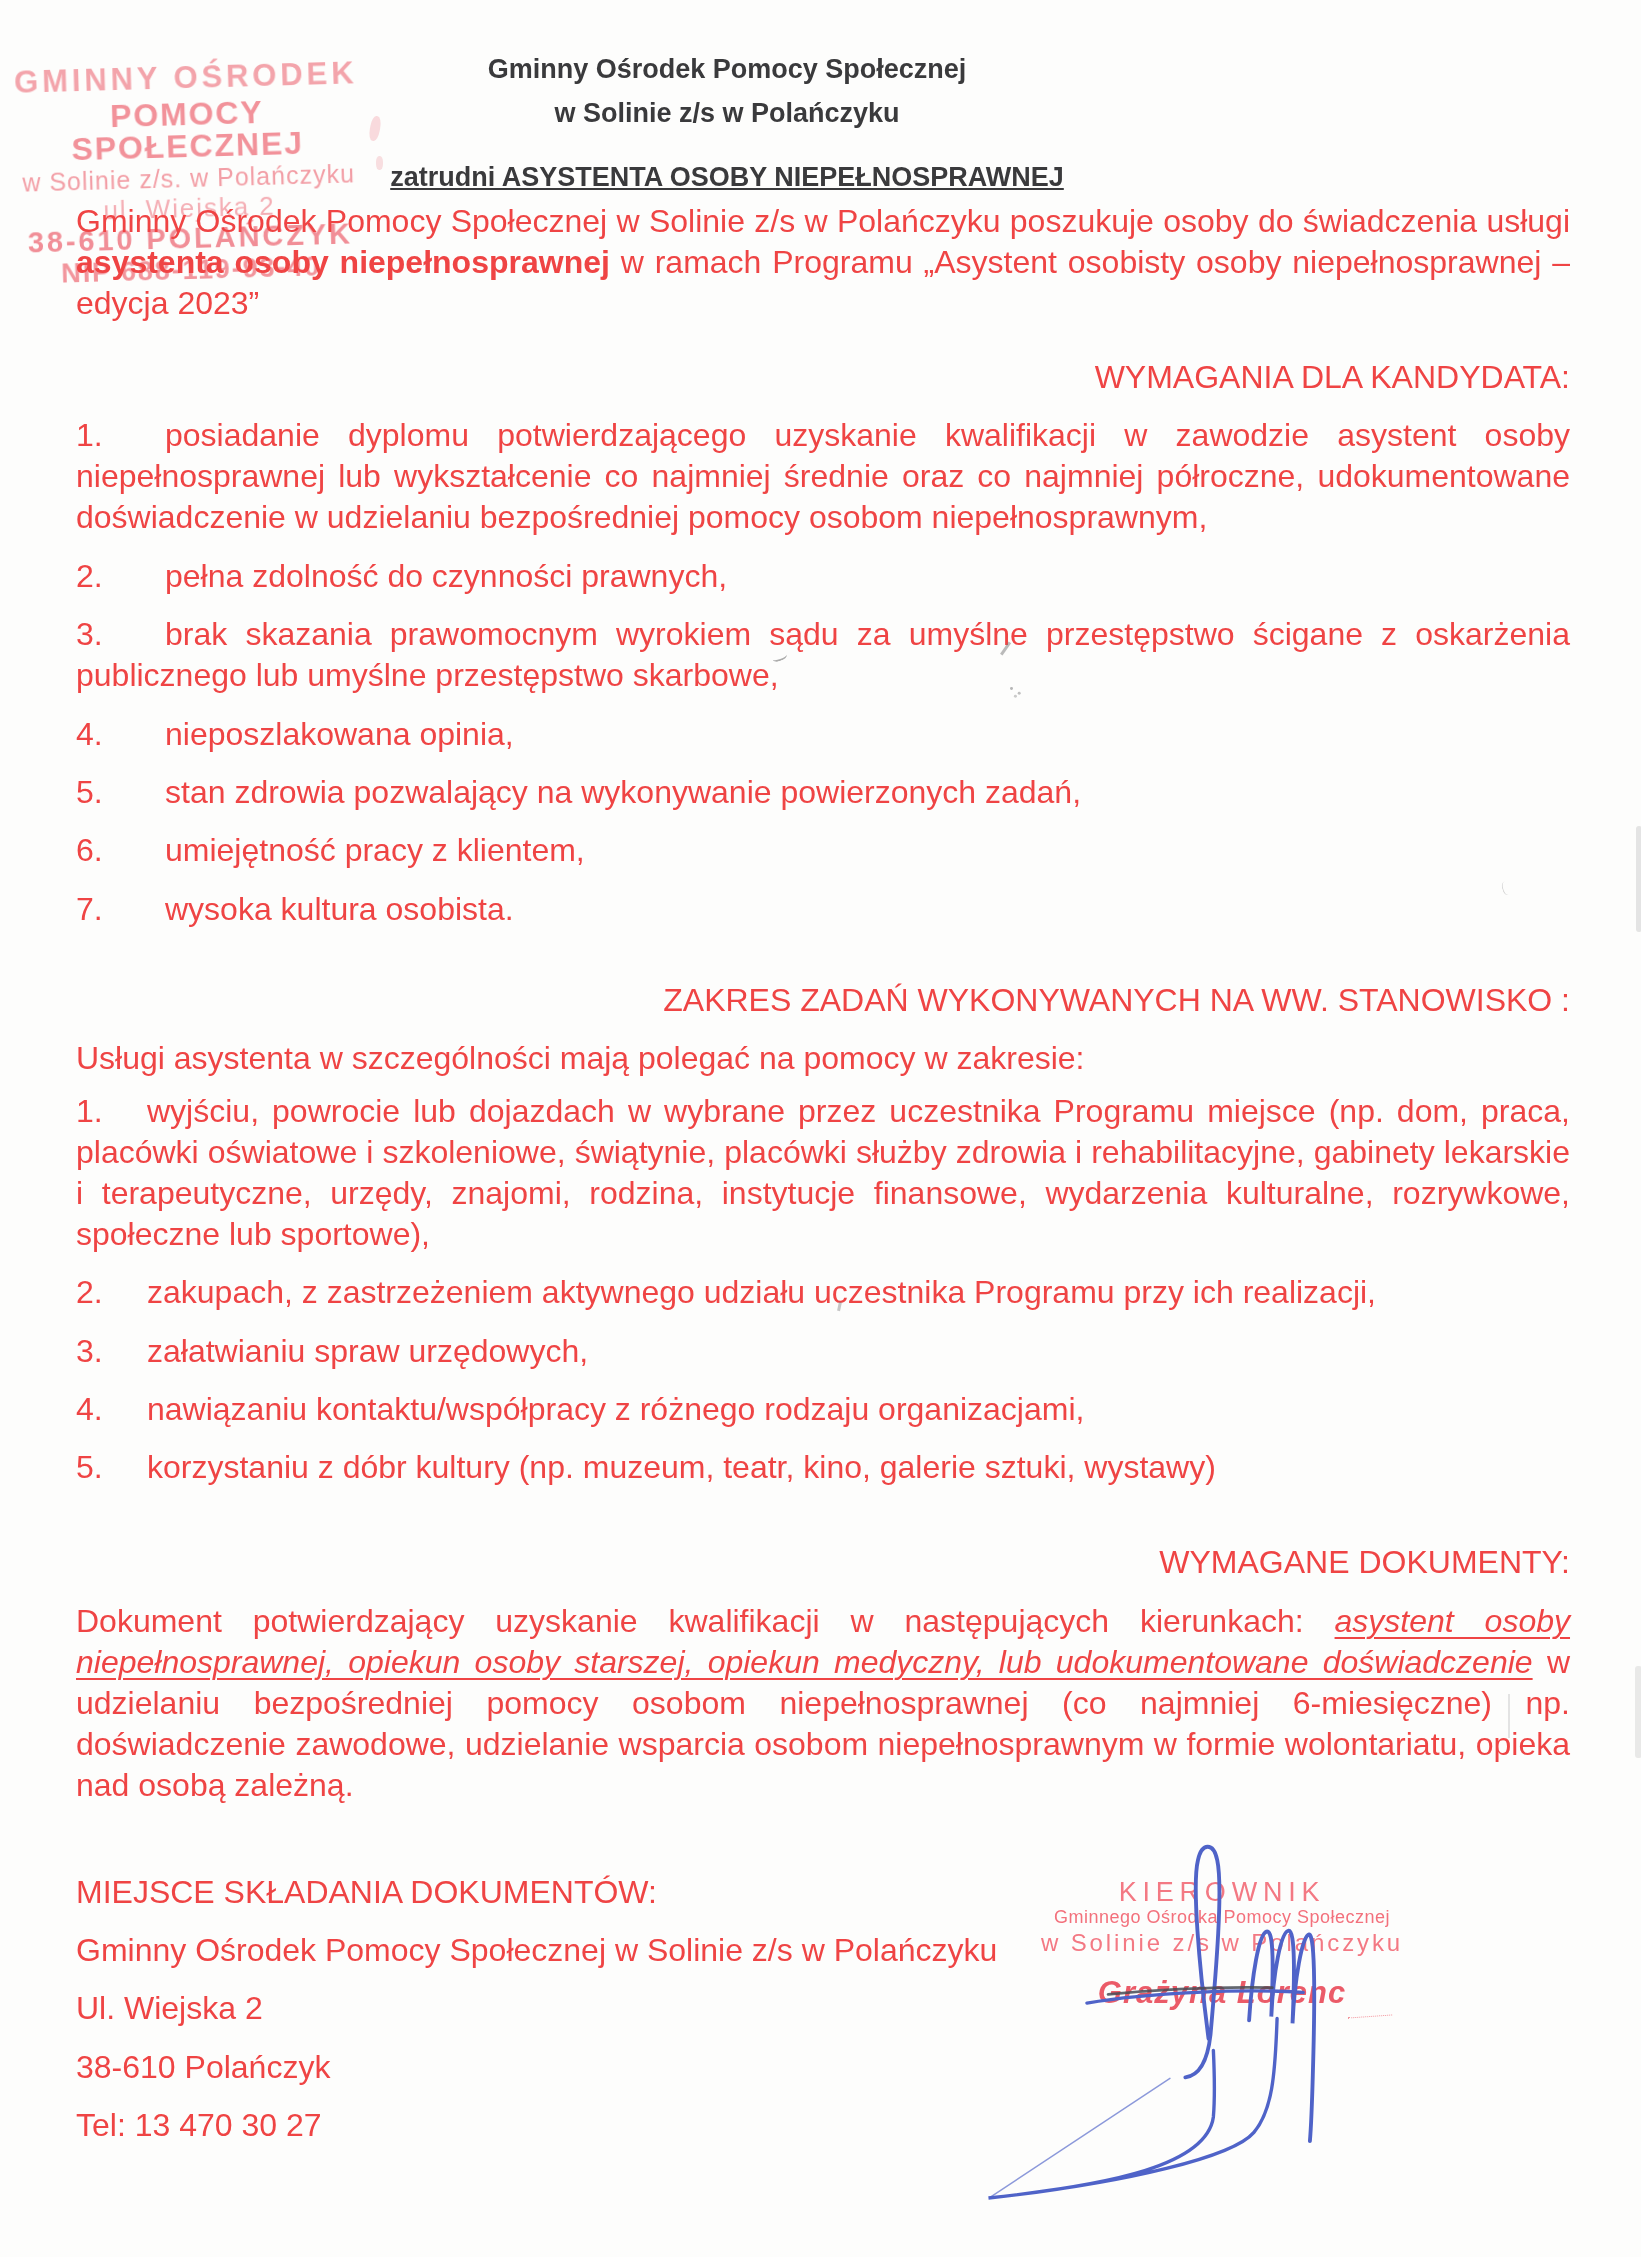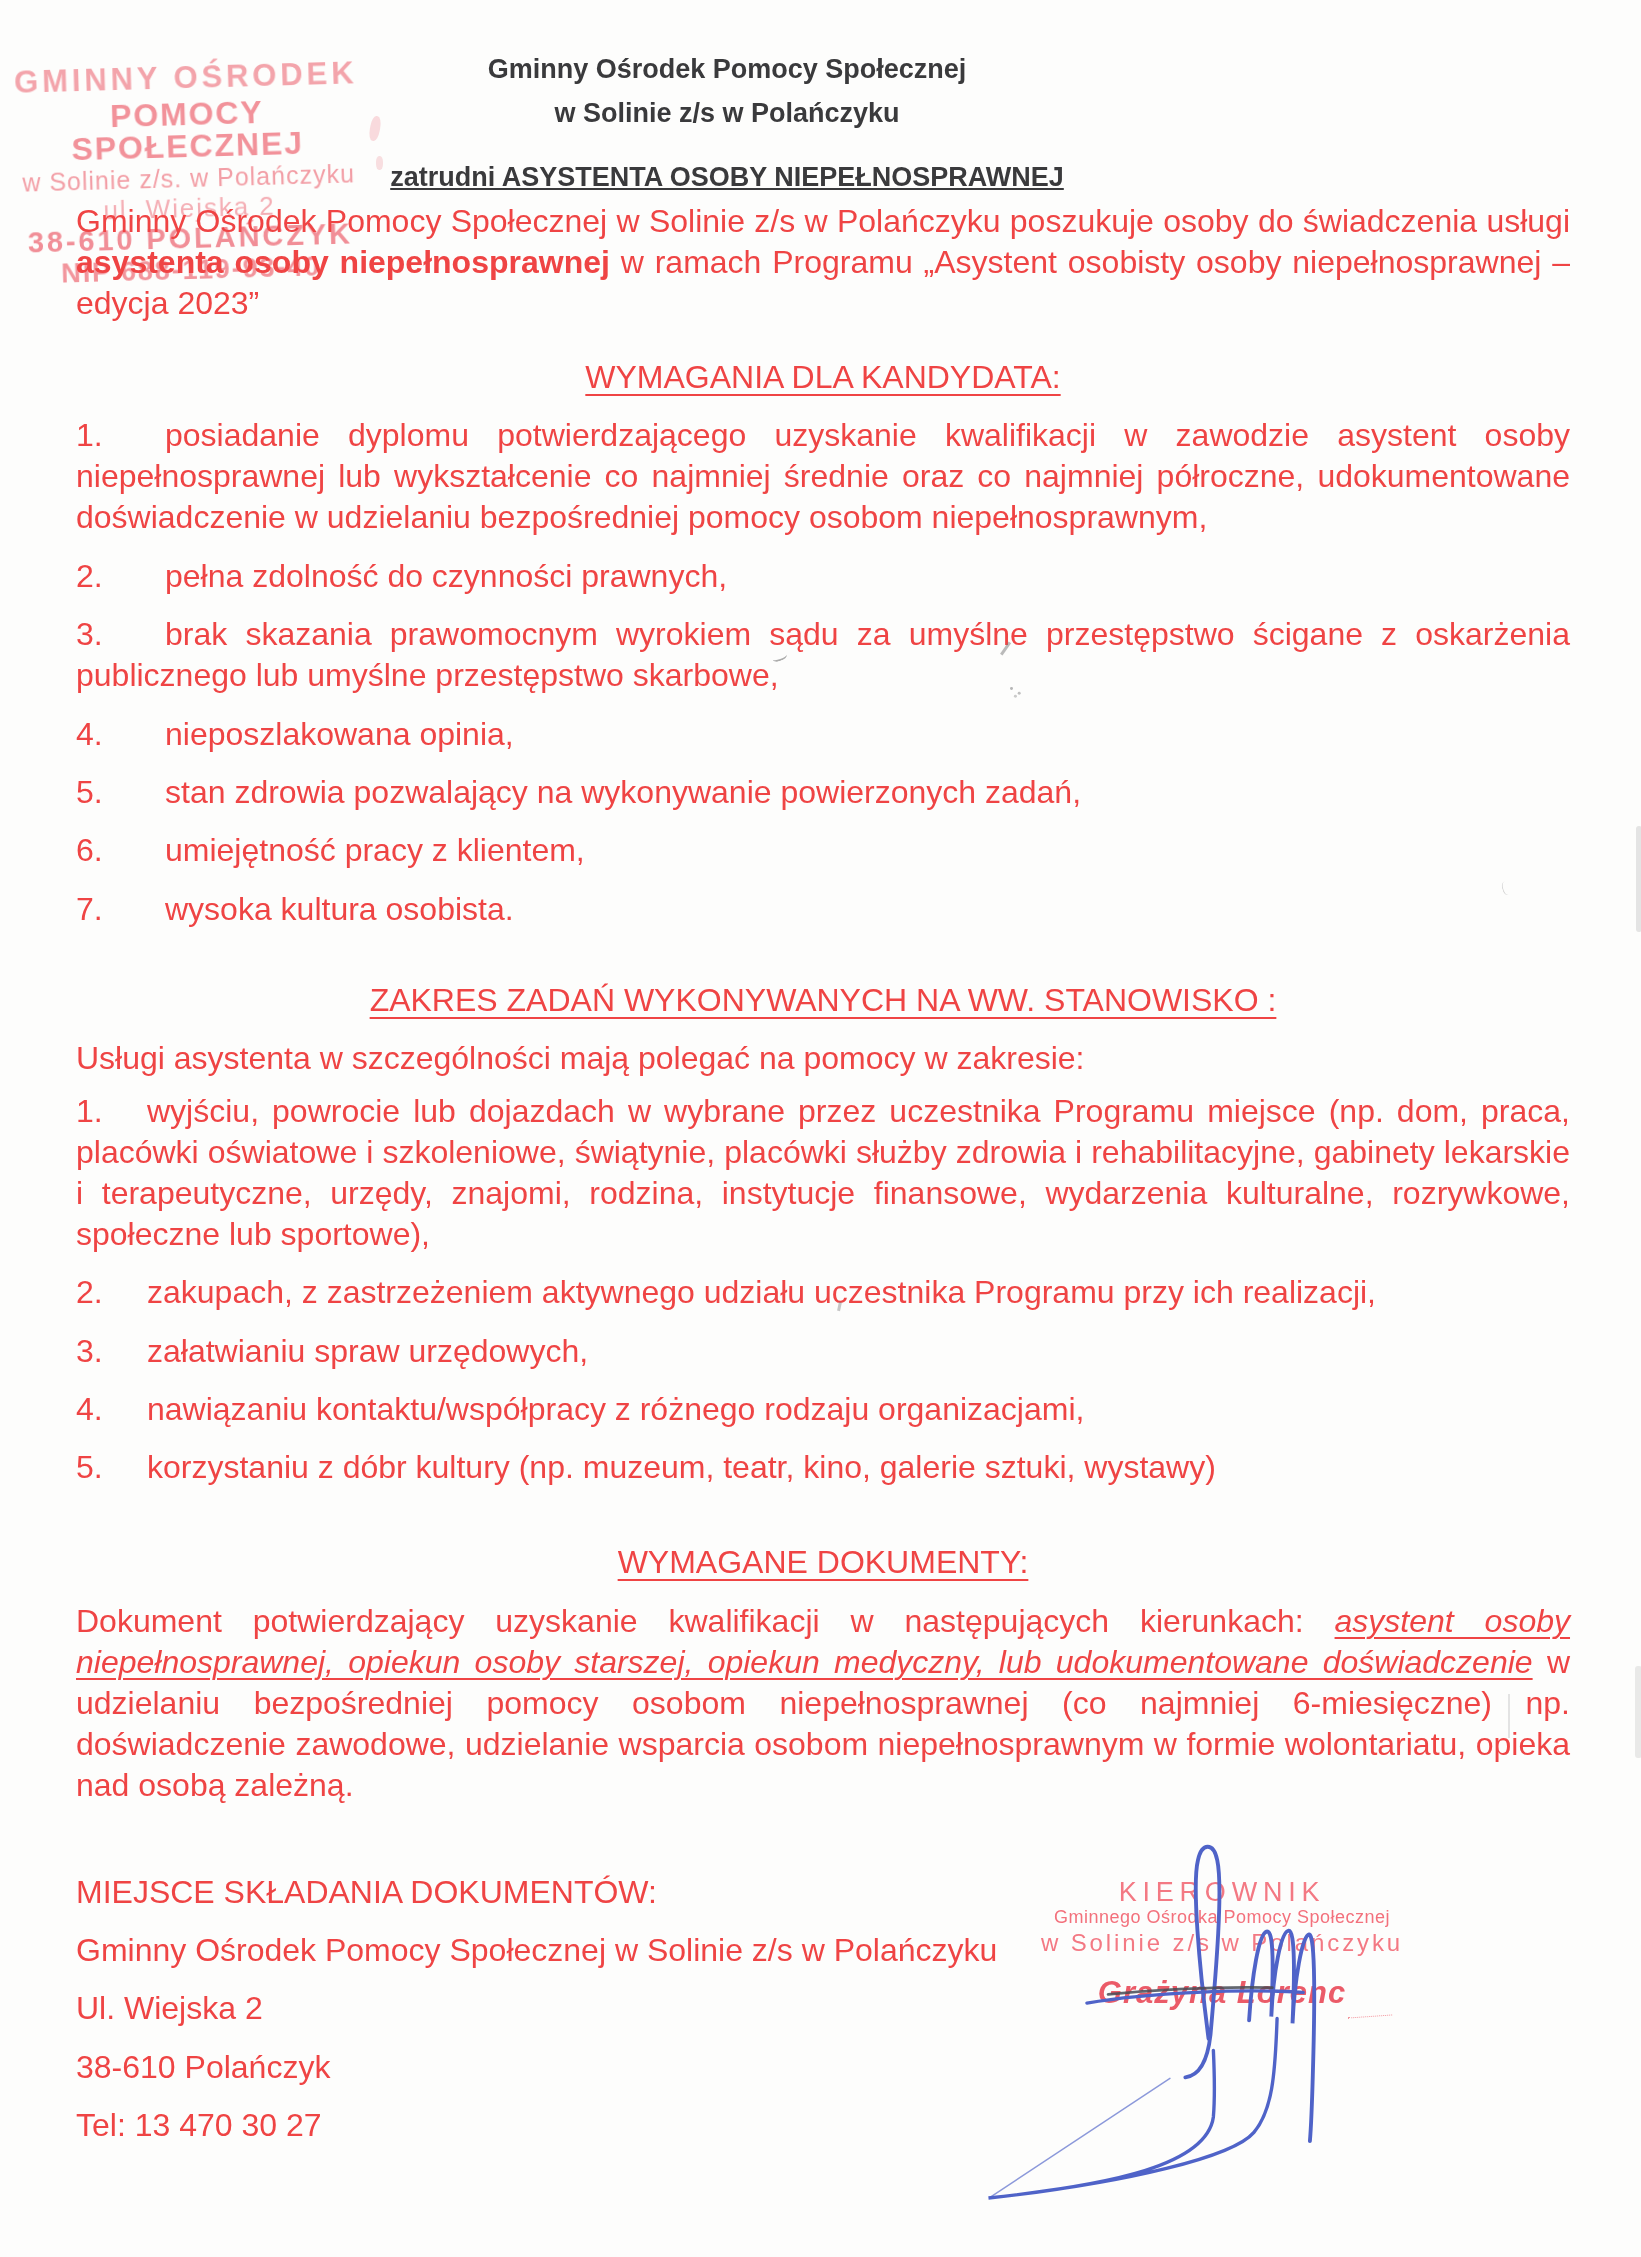--- a/index.html
+++ b/index.html
@@ -33,22 +33,21 @@
   .h1{top:54px;} .h2{top:98px;} .h3{top:162px;text-decoration:underline;}
 
   
   .doc{
     position:absolute;left:76px;top:201px;width:1494px;
     font-size:32px;line-height:41px;text-align:justify;color:#ef4444;
   }
   .doc p{margin:0;}
   .intro{margin-bottom:33px !important;}
   .shead{
-    text-align:center;
-    text-decoration:underline;
+    text-align:right;
     text-decoration-thickness:2.4px;
     text-underline-offset:5.8px;
     margin-bottom:17.4px !important;
   }
   .mt52{margin-top:50px !important;}
   .mt56{margin-top:54px !important;}
   .mt68{margin-top:66px !important;}
   .item{margin-bottom:17.4px !important;}
   .item:last-child{margin-bottom:0 !important;}
   .num1{display:inline-block;width:89px;}

